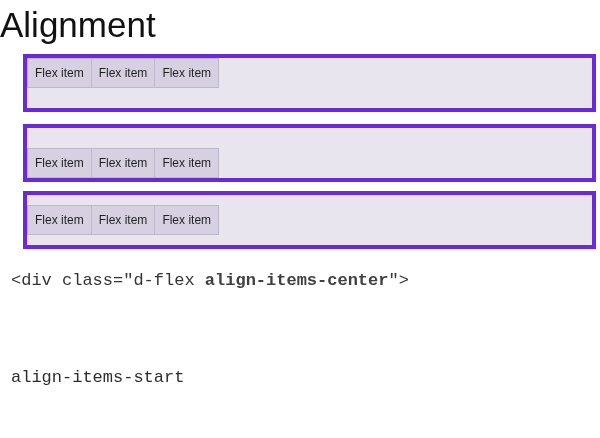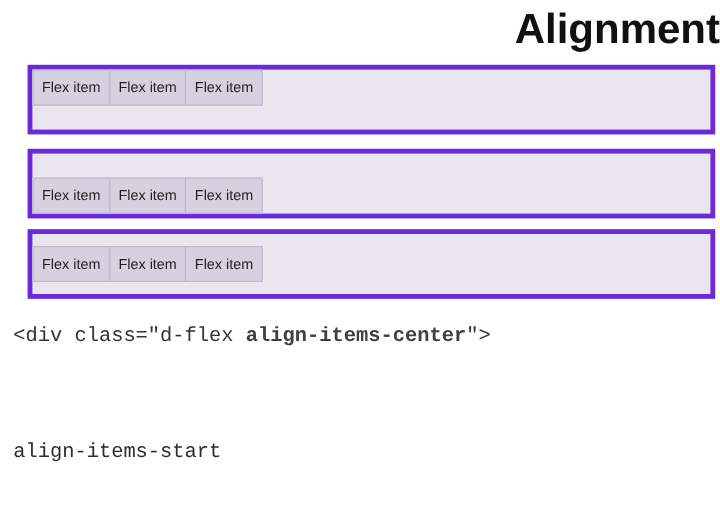--- a/index.html
+++ b/index.html
@@ -12,23 +12,23 @@
     font-family: "Liberation Sans", sans-serif;
   }
   .slide {
     position: relative;
     width: 600px;
     height: 438px;
   }
   .title {
     margin: 0;
     padding-top: 3px;
-    text-align: right;
+    text-align: left;
     font-size: 35px;
-    font-weight: 700;
+    font-weight: 400;
     color: #111111;
     line-height: 1.25;
     letter-spacing: 0px;
   }
   .demo {
     box-sizing: border-box;
     margin: 0 4px 0 23px;
     width: 573px;
     height: 58px;
     background: #e8e5ee;

